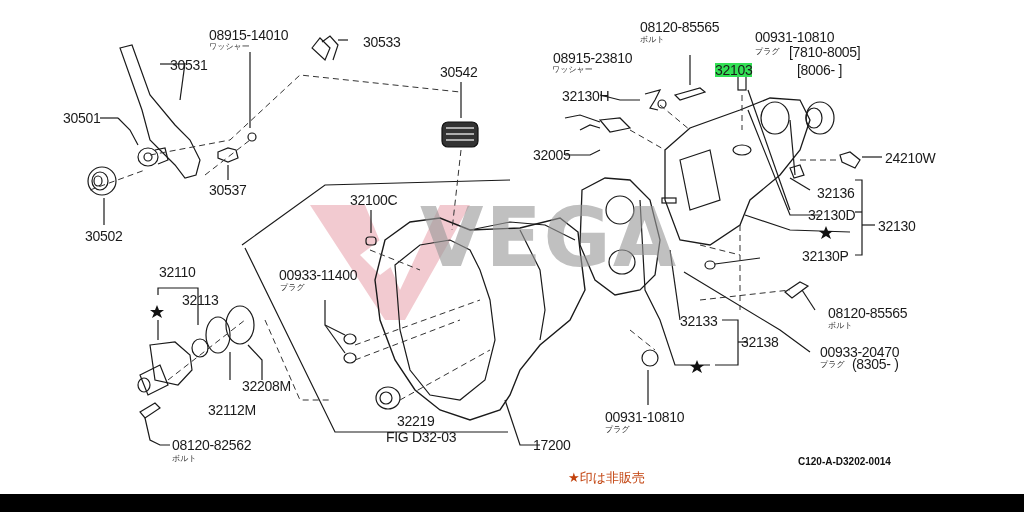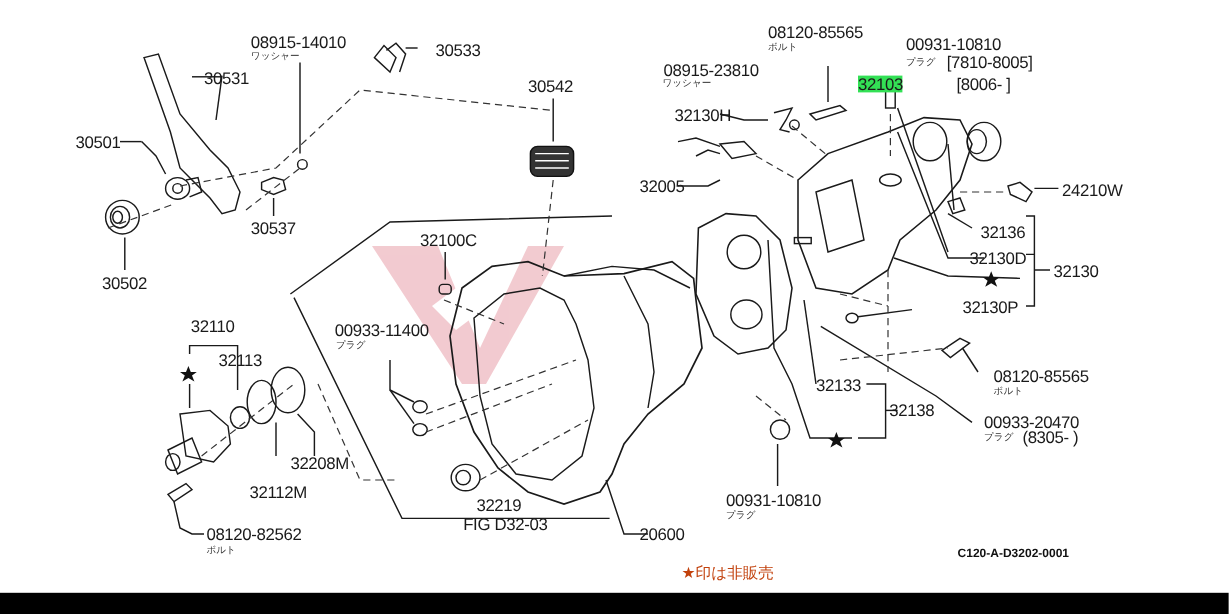--- a/index.html
+++ b/index.html
@@ -178,20 +178,21 @@
       <path d="M630,330 L655,350"></path>
     </g>
 
     <g fill="#111">
       <polygon points="157,305 159,310 164,310 160,313 162,318 157,315 152,318 154,313 150,310 155,310"></polygon>
       <polygon points="826,226 828,231 833,231 829,234 831,239 826,236 821,239 823,234 819,231 824,231"></polygon>
       <polygon points="697,360 699,365 704,365 700,368 702,373 697,370 692,373 694,368 690,365 695,365"></polygon>
     </g>
   </svg>
 
+  <div class="wm-text" style="left:420px; top:190px; font-size:82px; letter-spacing:2px;">VEGA</div>
 
   <div class="lbl" style="left:170px; top:58px;">30531</div>
   <div class="lbl" style="left:63px; top:111px;">30501</div>
   <div class="lbl" style="left:85px; top:229px;">30502</div>
   <div class="lbl" style="left:209px; top:183px;">30537</div>
   <div class="lbl" style="left:209px; top:28px;">08915-14010</div>
   <div class="jp" style="left:209px; top:43px;">ワッシャー</div>
   <div class="lbl" style="left:363px; top:35px;">30533</div>
   <div class="lbl" style="left:440px; top:65px;">30542</div>
 
@@ -216,31 +217,31 @@
   <div class="lbl" style="left:828px; top:306px;">08120-85565</div>
   <div class="jp" style="left:828px; top:322px;">ボルト</div>
   <div class="lbl" style="left:820px; top:345px;">00933-20470</div>
   <div class="jp" style="left:820px; top:361px;">プラグ</div>
   <div class="lbl" style="left:852px; top:357px;">(8305-  )</div>
 
   <div class="lbl" style="left:680px; top:314px;">32133</div>
   <div class="lbl" style="left:741px; top:335px;">32138</div>
   <div class="lbl" style="left:605px; top:410px;">00931-10810</div>
   <div class="jp" style="left:605px; top:426px;">プラグ</div>
-  <div class="lbl" style="left:533px; top:438px;">20600</div>
+  <div class="lbl" style="left:533px; top:438px;">17200</div>
   <div class="lbl" style="left:397px; top:414px;text-align:center;">32219</div>
   <div class="lbl" style="left:386px; top:430px;">FIG D32-03</div>
   <div class="lbl" style="left:350px; top:193px;">32100C</div>
   <div class="lbl" style="left:279px; top:268px;">00933-11400</div>
   <div class="jp" style="left:280px; top:284px;">プラグ</div>
 
   <div class="lbl" style="left:159px; top:265px;">32110</div>
   <div class="lbl" style="left:182px; top:293px;">32113</div>
   <div class="lbl" style="left:242px; top:379px;">32208M</div>
   <div class="lbl" style="left:208px; top:403px;">32112M</div>
   <div class="lbl" style="left:172px; top:438px;">08120-82562</div>
   <div class="jp" style="left:172px; top:455px;">ボルト</div>
 
-  <div class="code" style="left:798px; top:456px;">C120-A-D3202-0001</div>
+  <div class="code" style="left:798px; top:456px;">C120-A-D3202-0014</div>
   <div class="note" style="left:568px; top:469px;">★印は非販売</div>
 
   <div class="bar"></div>
 </div>
 
 </body></html>

